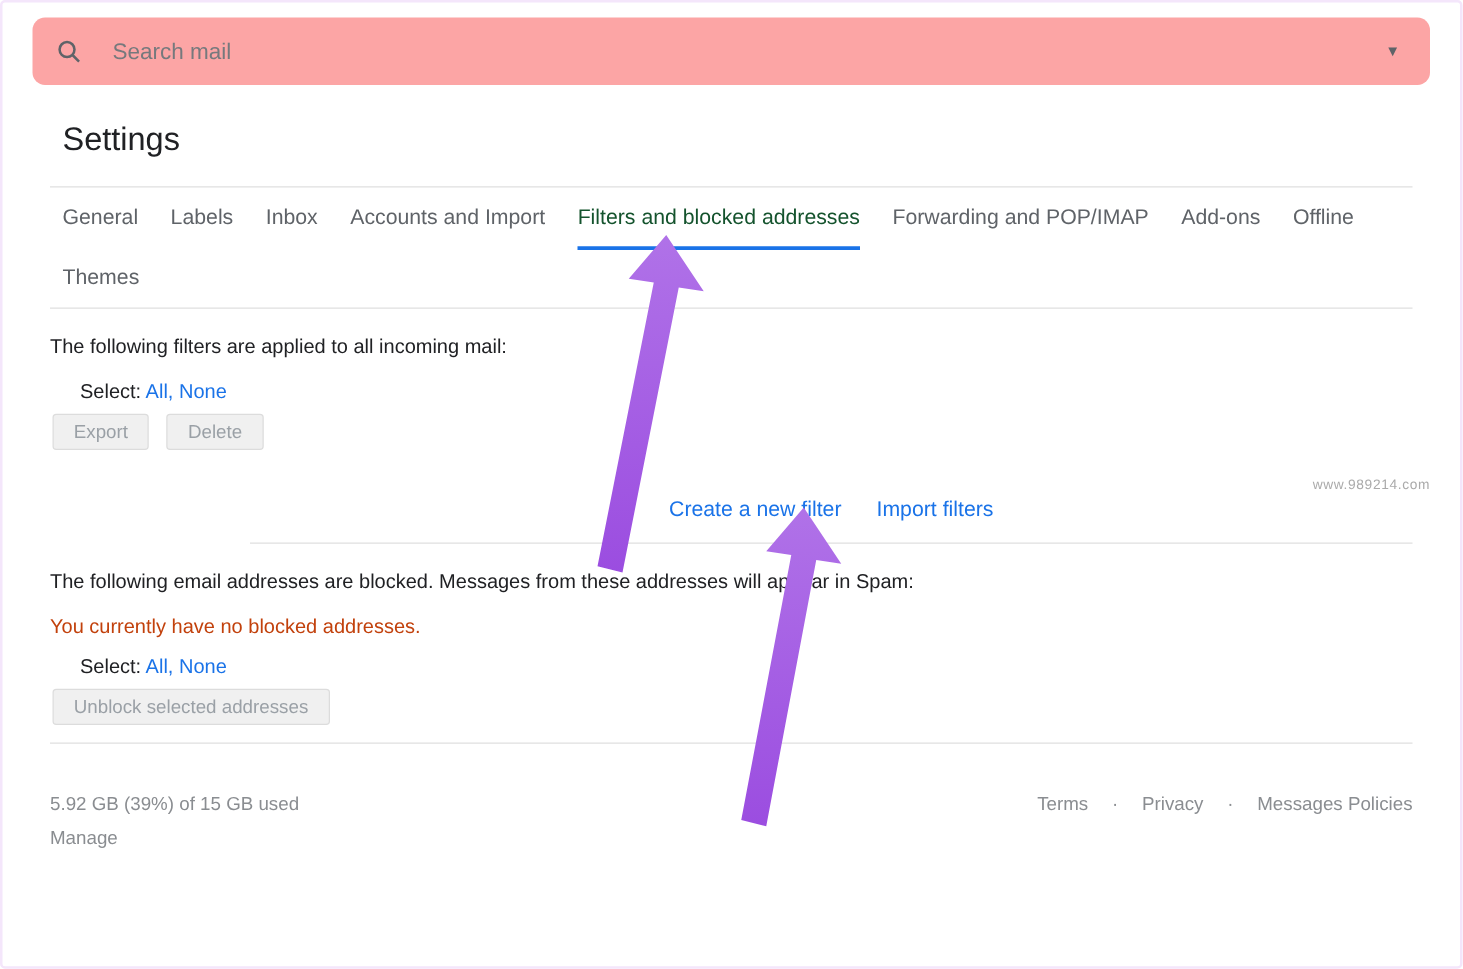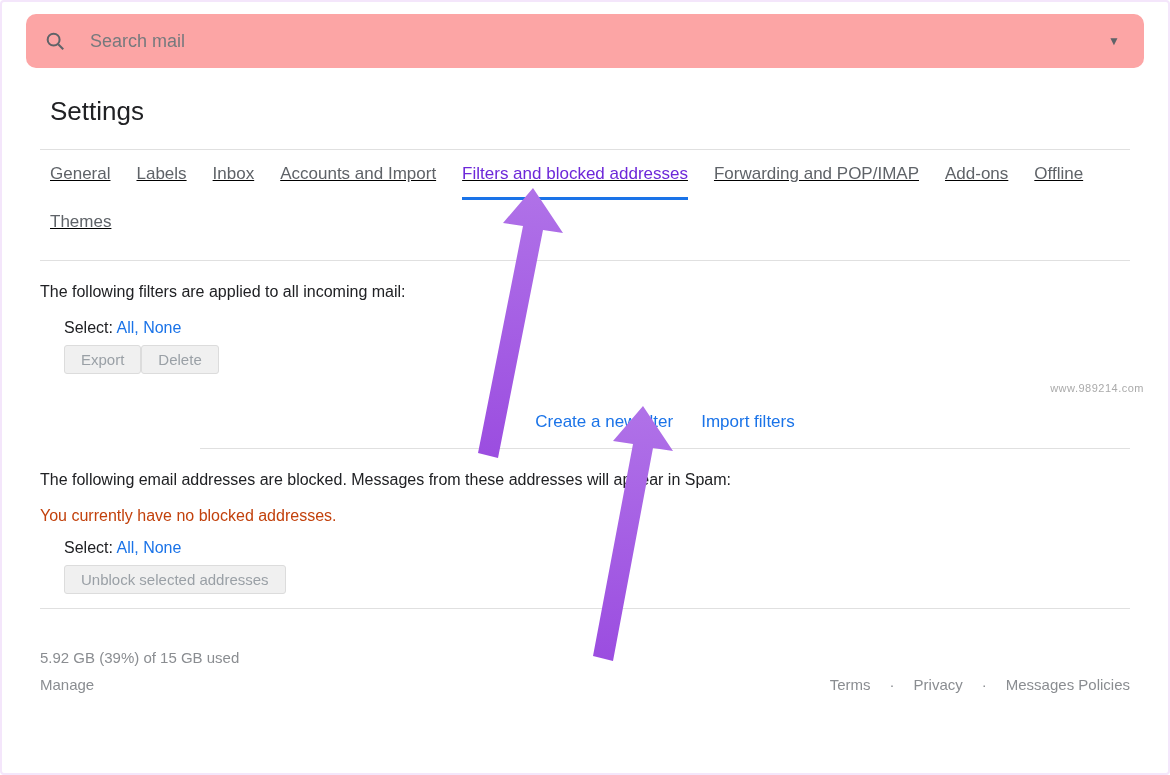--- a/index.html
+++ b/index.html
@@ -60,33 +60,32 @@
     }
     .settings-panel {
       margin: 0 14px;
     }
     .tabs {
       display: flex;
       flex-wrap: wrap;
       gap: 0 26px;
       border-top: 1px solid #e0e0e0;
       border-bottom: 1px solid #e0e0e0;
-      padding: 14px 10px 28px 10px;
+      padding: 14px 10px 14px 10px;
       row-gap: 28px;
-      text-decoration: underline;
     }
     .tab {
       color: #5f6368;
       font-size: 17px;
       cursor: pointer;
       white-space: nowrap;
       position: relative;
     }
     .tab.active {
-      color: #6d28d9;
+      color: #14532d;
     }
     .tab.active::after {
       content: '';
       position: absolute;
       left: 0;
       right: 0;
       bottom: -16px;
       height: 3px;
       background: #1a73e8;
     }
@@ -103,22 +102,23 @@
     .select-row {
       font-size: 16px;
       color: #202124;
       margin: 6px 0 8px 24px;
     }
     .select-row .link {
       color: #1a73e8;
       cursor: pointer;
     }
     .btn-row {
-      margin: 6px 0 0 24px;
-      display: flex;
+      margin: 6px 0 0 2px;
+      display: flex;
+      gap: 14px;
     }
     .btn {
       background: #f0f0f0;
       border: 1px solid #dcdcdc;
       color: #9aa0a6;
       font-size: 15px;
       padding: 5px 16px;
       border-radius: 3px;
       cursor: default;
     }
@@ -139,21 +139,20 @@
       font-size: 16px;
       color: #c2410c;
       margin: 6px 0 14px 0;
     }
     .footer {
       display: flex;
       justify-content: space-between;
       padding: 40px 0 0 0;
       font-size: 15px;
       color: #8a8d91;
-      align-items: flex-end;
     }
     .footer .left {
       display: flex;
       flex-direction: column;
       gap: 10px;
     }
     .footer .right {
       display: flex;
       gap: 15px;
     }

